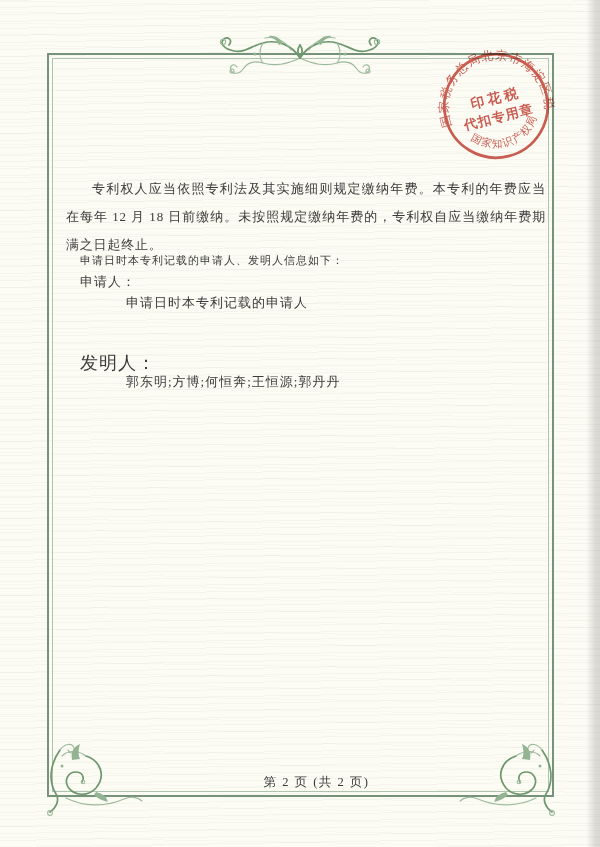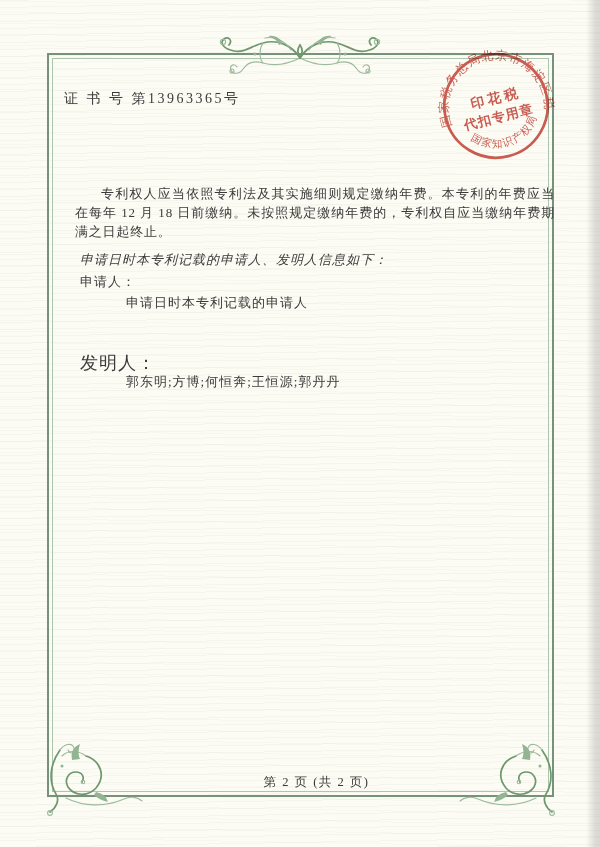--- a/index.html
+++ b/index.html
@@ -35,24 +35,24 @@
   .corner-left{left:26px;top:736px;}
   .corner-right{left:454px;top:736px;transform:scaleX(-1);}
   .seal{
     position:absolute;left:438px;top:48px;width:116px;height:116px;
     transform:rotate(-14deg);opacity:0.82;mix-blend-mode:multiply;
   }
   .txt{position:absolute;letter-spacing:1px;line-height:22px;white-space:nowrap;}
   .cert-no{left:64px;top:88px;font-size:14px;letter-spacing:2.5px;}
   .fee-notice{
     position:absolute;left:62px;top:171px;width:480px;
-    font-size:13px;line-height:19px;letter-spacing:0.8px;
-    text-indent:2em;white-space:normal;text-align:justify;margin:13px;
+    font-size:13px;line-height:28px;letter-spacing:0.8px;
+    text-indent:2em;white-space:normal;text-align:justify;margin:4px;
   }
-  .info-intro{left:80px;top:249px;font-size:13px;font-style:italic;}
+  .info-intro{left:80px;top:249px;font-size:11px;}
   .applicant-label{left:80px;top:271px;font-size:13px;}
   .applicant-name{left:126px;top:292px;font-size:13px;}
   .inventor-label{left:80px;top:352px;font-size:18px;}
   .inventor-names{left:126px;top:371px;font-size:13px;text-align:right;}
   .footer{
     position:absolute;left:47px;top:774px;width:507px;text-align:center;
     font-size:12.5px;letter-spacing:1.5px;padding-left:16px;
   }
   .flourish{stroke:#6d976d;stroke-width:1.7;fill:none;stroke-linecap:round;}
   .flourish-fill{fill:#93b493;stroke:none;}
@@ -116,21 +116,20 @@
     <text font-size="11.5" fill="#c23a2e" letter-spacing="1.2" font-family="Liberation Serif, DejaVu Serif, serif">
       <textPath href="#sealArcTop" startOffset="4%">国家税务总局北京市海淀区税务局</textPath>
     </text>
     <text font-size="10" fill="#c23a2e" letter-spacing="1" font-family="Liberation Serif, DejaVu Serif, serif">
       <textPath href="#sealArcBottom" startOffset="6%">国家知识产权局</textPath>
     </text>
     <text x="55" y="52" text-anchor="middle" font-size="13" fill="#c23a2e" font-weight="bold">印 花 税</text>
     <text x="55" y="70" text-anchor="middle" font-size="12.5" fill="#c23a2e" font-weight="bold" letter-spacing="1">代扣专用章</text>
   </svg>
 
-  <div class="txt cert-no">证 书 号 第13963365号</div>
 
   <p class="fee-notice">专利权人应当依照专利法及其实施细则规定缴纳年费。本专利的年费应当在每年 12 月 18 日前缴纳。未按照规定缴纳年费的，专利权自应当缴纳年费期满之日起终止。</p>
 
   <div class="txt info-intro">申请日时本专利记载的申请人、发明人信息如下：</div>
   <div class="txt applicant-label">申请人：</div>
   <div class="txt applicant-name">申请日时本专利记载的申请人</div>
   <div class="txt inventor-label">发明人：</div>
   <div class="txt inventor-names">郭东明;方博;何恒奔;王恒源;郭丹丹</div>
 
   <div class="footer">第 2 页 (共 2 页)</div>

